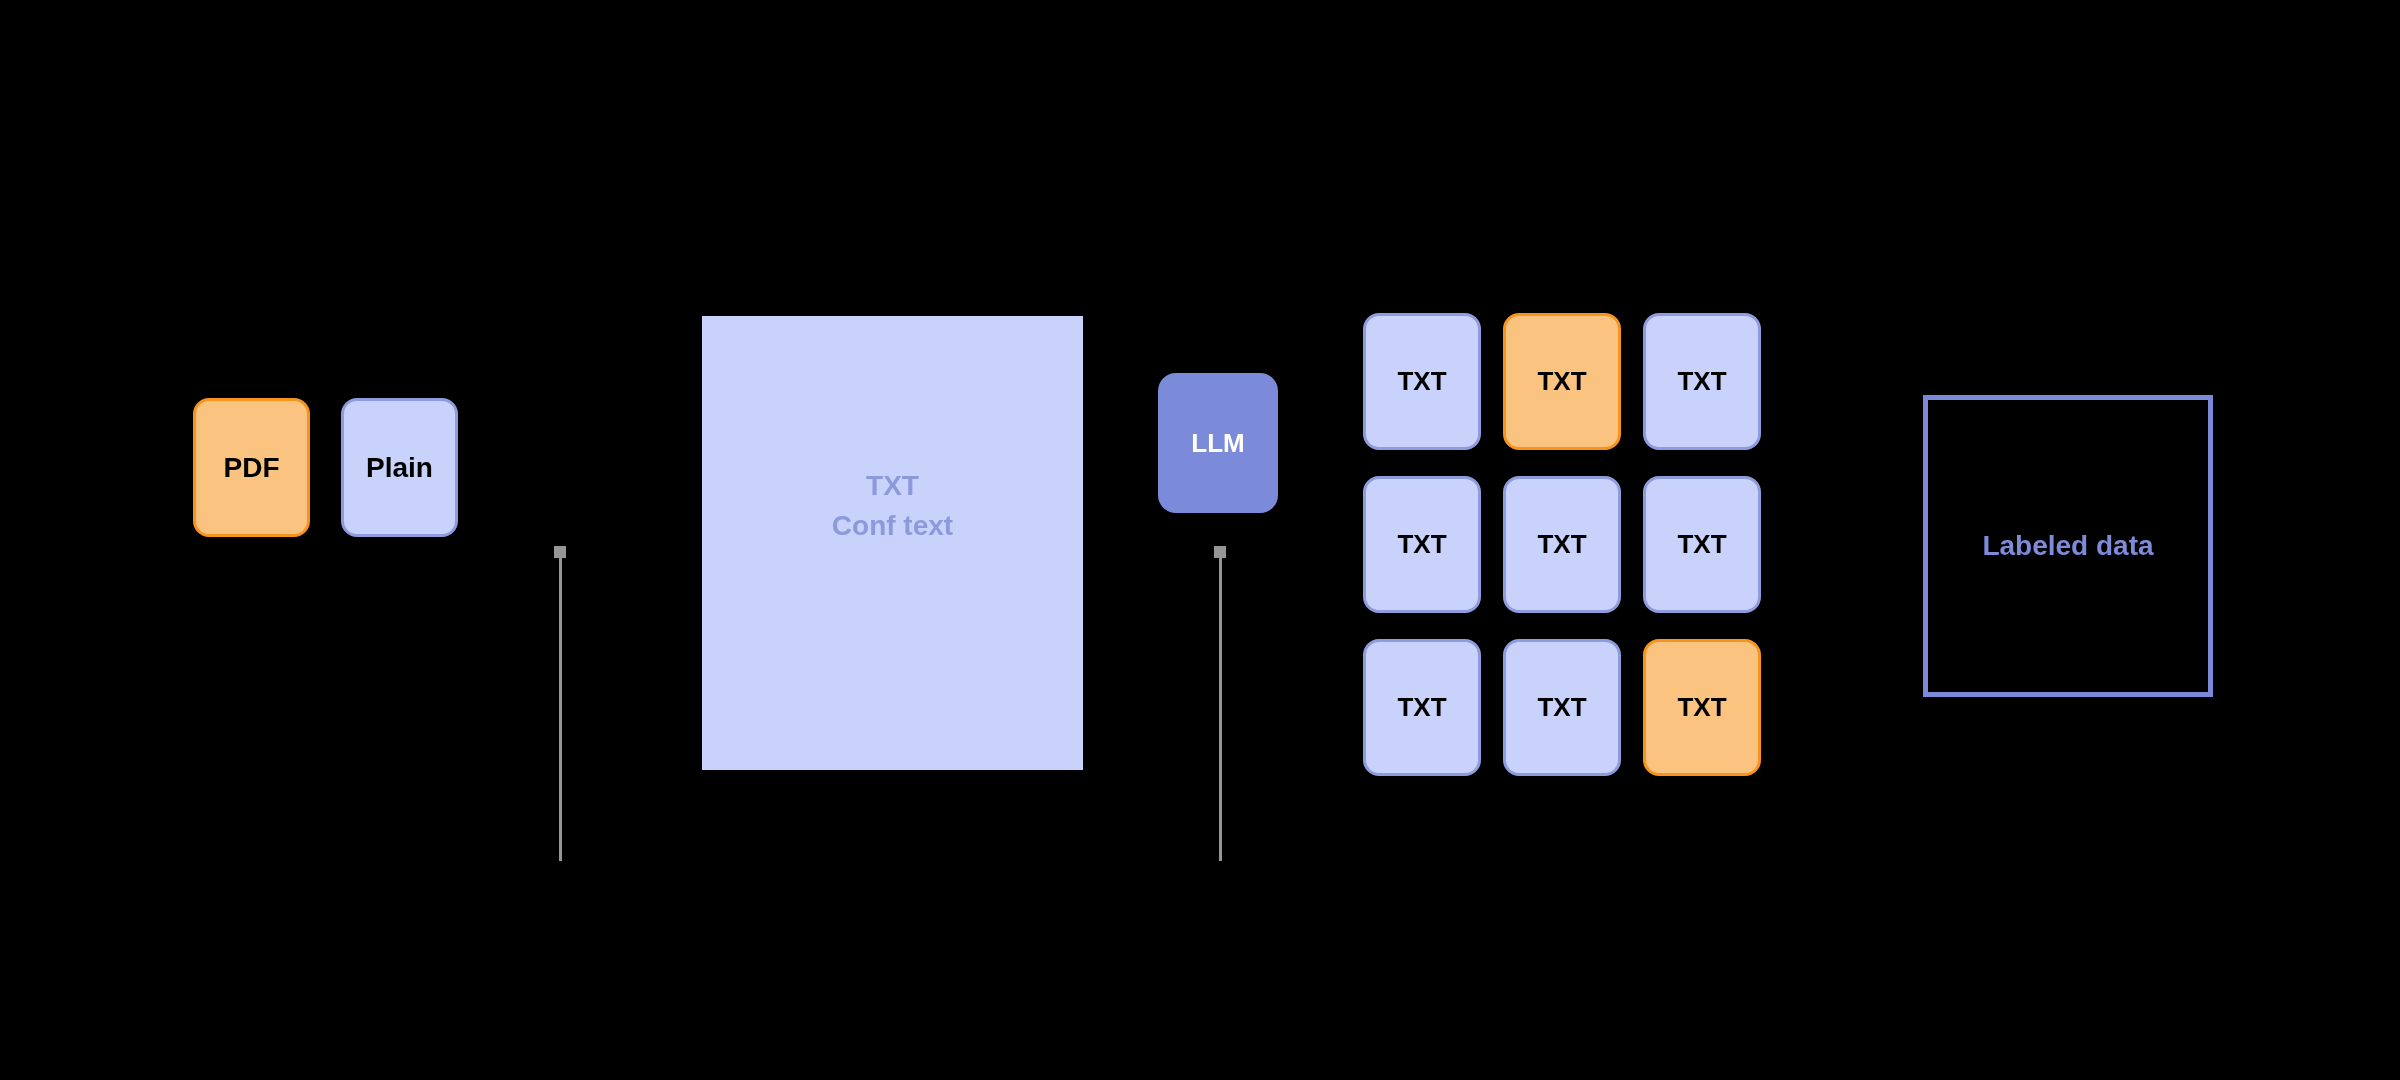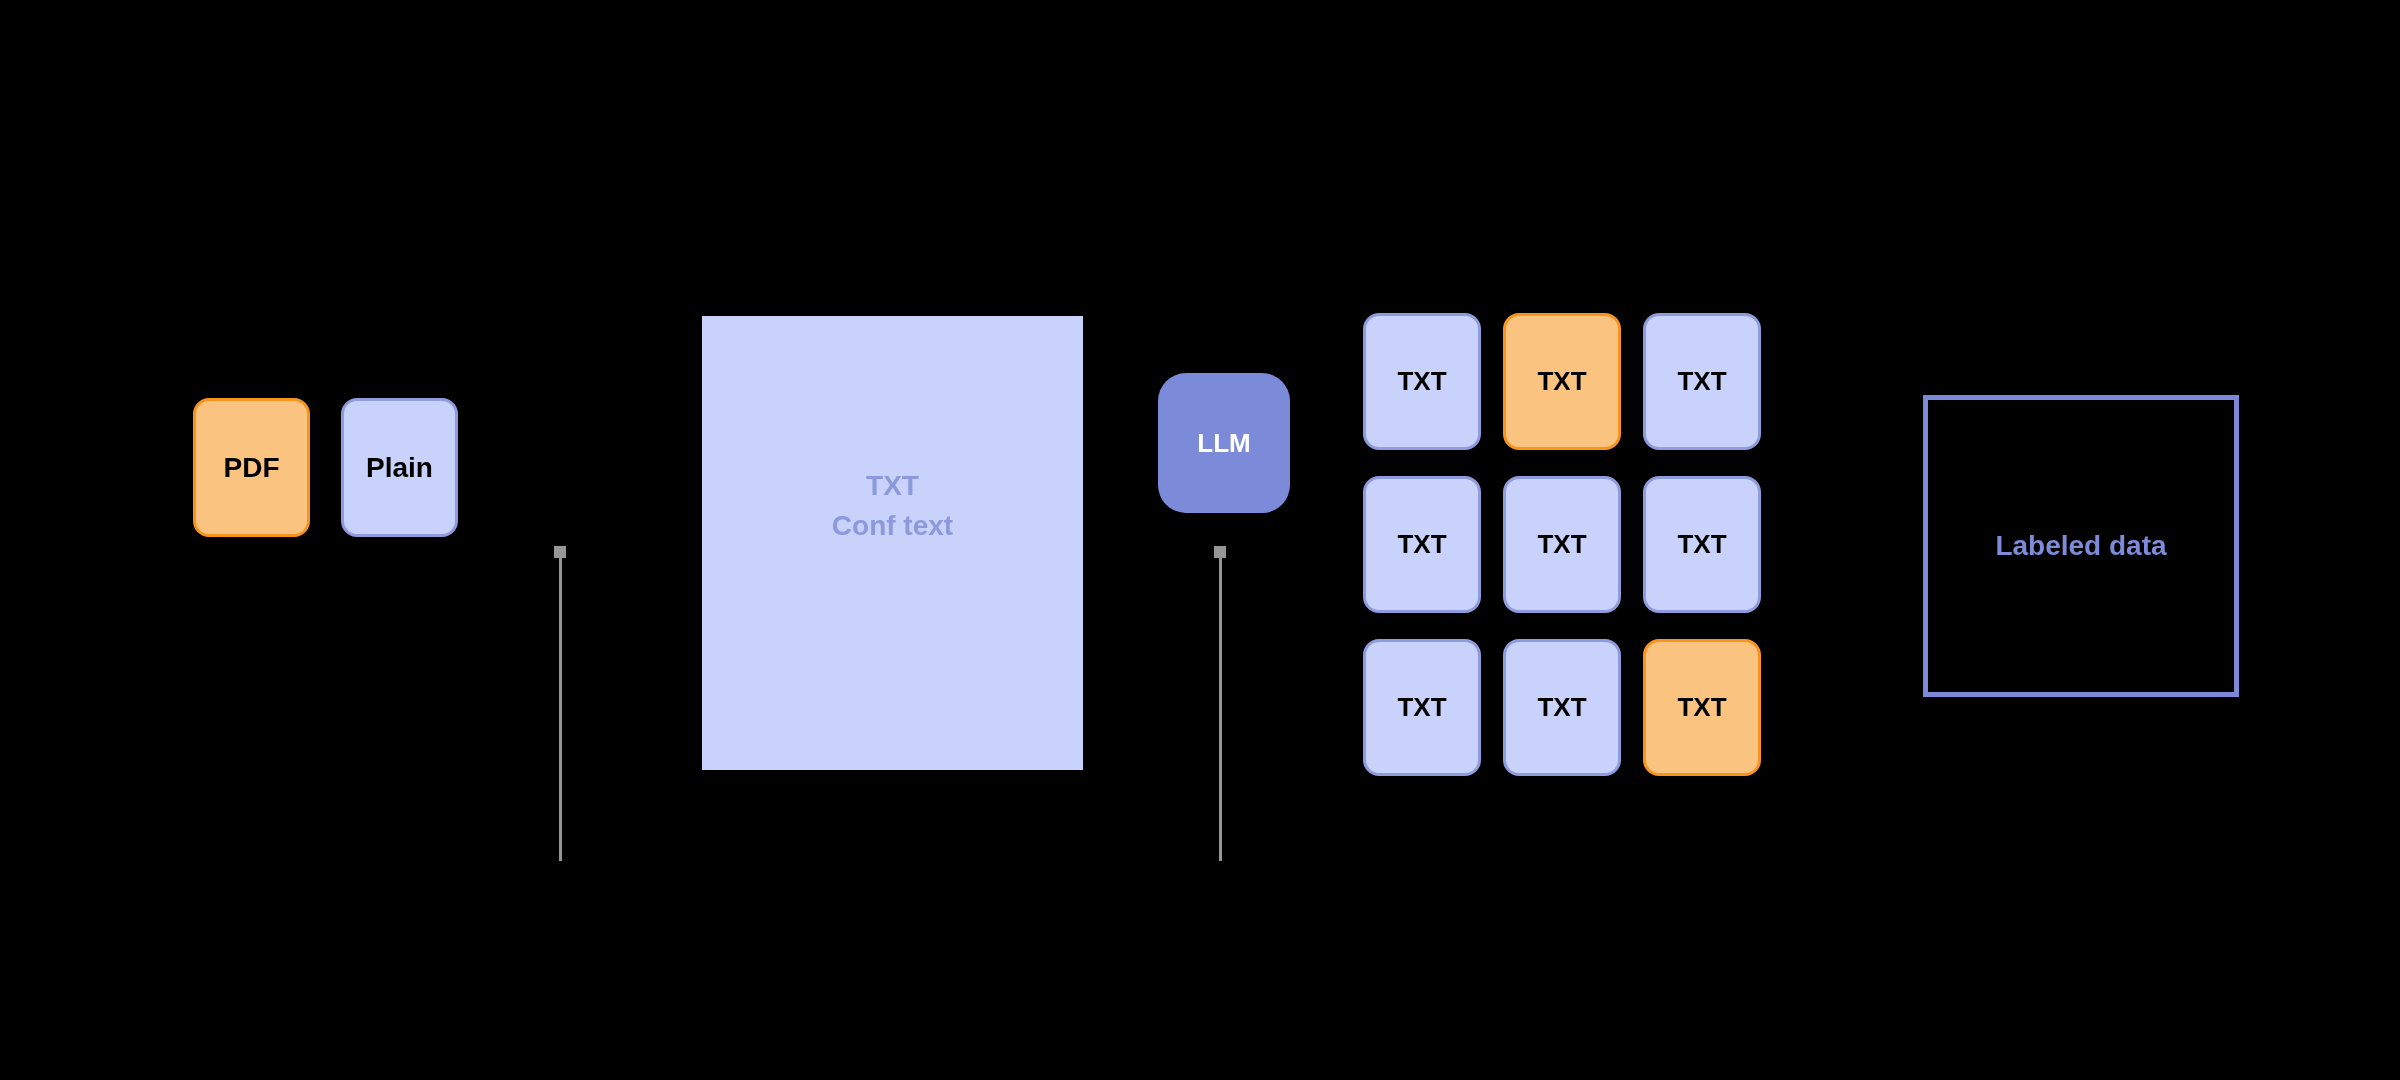--- a/index.html
+++ b/index.html
@@ -49,35 +49,35 @@
     background:var(--plain-text-fill);
     display:flex;align-items:center;justify-content:center;
   }
   .plain-inner{
     transform:translateY(-37px);
     text-align:center;color:var(--plain-text-color);
     font-size:28px;line-height:40px;
   }
 
   .llm-box{
-    position:absolute;left:1158px;top:373px;width:132px;height:140px;
-    border-radius:28px;background:var(--llm-fill);
+    position:absolute;left:1158px;top:373px;width:120px;height:140px;
+    border-radius:18px;background:var(--llm-fill);
     display:flex;align-items:center;justify-content:center;
     color:var(--llm-text);font-size:26px;
   }
 
   .chunk-grid{
     position:absolute;left:1363px;top:313px;
     display:grid;grid-template-columns:repeat(3,118px);grid-template-rows:repeat(3,137px);
     column-gap:22px;row-gap:26px;
   }
   .chunk-grid .box{font-size:26px;}
 
   .labeled-box{
-    position:absolute;left:1923px;top:395px;width:316px;height:302px;
+    position:absolute;left:1923px;top:395px;width:290px;height:302px;
     box-sizing:border-box;border:5px solid var(--labeled-border);
     display:flex;align-items:center;justify-content:center;
     color:var(--labeled-text);font-size:28px;
   }
 </style>
 </head>
 <body>
 
 <div class="canvas">
 

